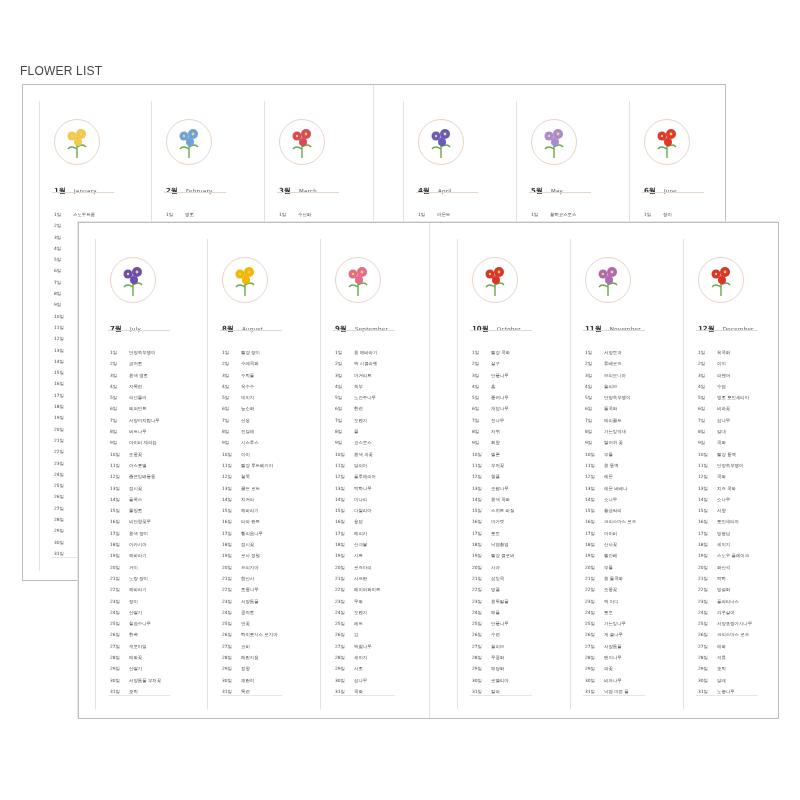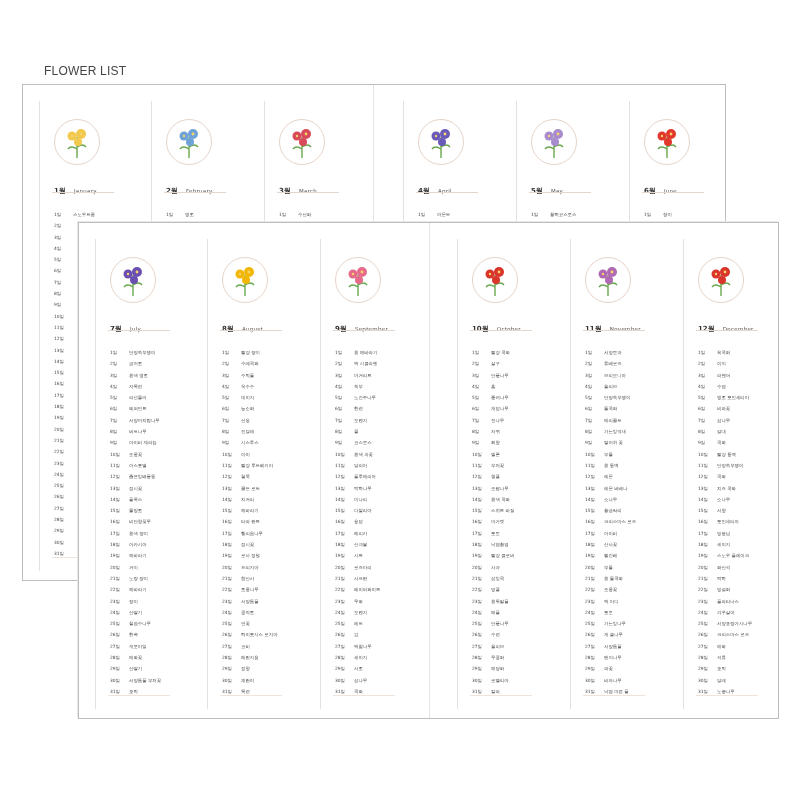--- a/index.html
+++ b/index.html
@@ -1,18 +1,18 @@
 <!DOCTYPE html>
 <html><head>
 <meta charset="utf-8">
 <style>
   * { box-sizing: border-box; margin: 0; padding: 0; }
   html, body { width: 800px; height: 800px; background: #ffffff; overflow: hidden; }
   body { position: relative; font-family: "DejaVu Sans", sans-serif; color: #333; }
-  .page-title { position: absolute; left: 44px; top: 64px; font-family: "Liberation Sans", sans-serif; font-size: 12px; letter-spacing: 0.2px; color: #444; }
+  .page-title { position: absolute; left: 20px; top: 64px; font-family: "Liberation Sans", sans-serif; font-size: 12px; letter-spacing: 0.2px; color: #444; }
   .sheet { position: absolute; background: #fff; border: 1px solid #bdbdbd; }
   .sheet.back { left: 22px; top: 84px; width: 704px; height: 497px; }
   .sheet.front { left: 78px; top: 222px; width: 701px; height: 497px; box-shadow: -1px -1px 0 #e8e8e8; }
   .fold { position: absolute; top: 0; bottom: 0; width: 1px; background: #e4e4e4; }
   .col { position: absolute; top: 16px; width: 113px; height: 470px; border-left: 1px solid #e2e2e2; }
   .col .circle { position: absolute; left: 14px; top: 18px; width: 46px; height: 46px; border-radius: 50%; border: 1px solid #e6d4c8; display: flex; align-items: center; justify-content: center; background: #fff; }
   .col .head { position: absolute; left: 14px; top: 77px; white-space: nowrap; }
   .col .head .num { font-size: 7px; font-weight: bold; color: #333; margin-top: 36px; }
   .col .head .en { font-size: 5.5px; color: #555; margin-left: 8px; letter-spacing: 0.3px; }
   .col .rule { position: absolute; left: 12px; top: 91px; width: 62px; height: 1px; background: #e5d6cb; }

